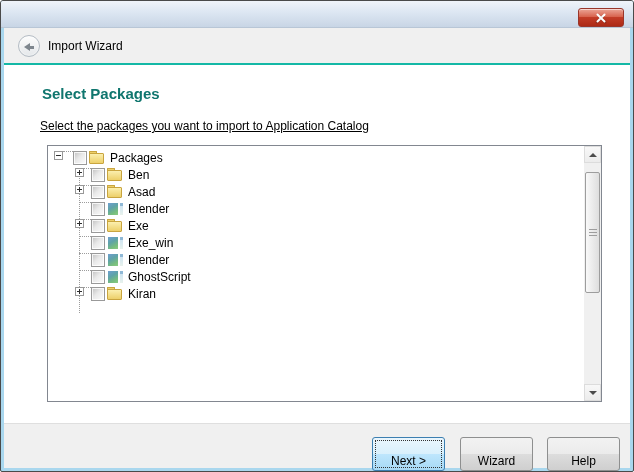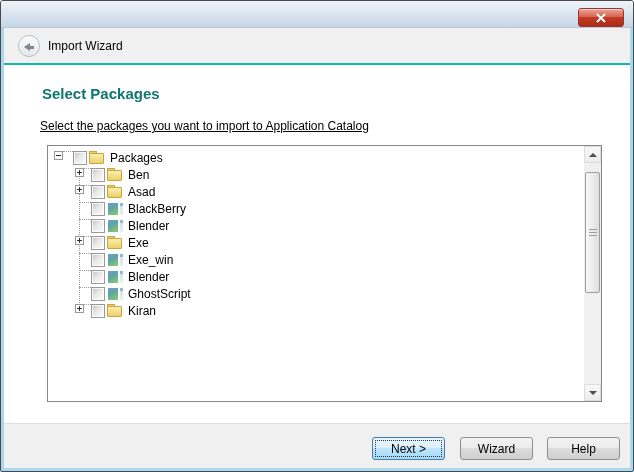--- a/index.html
+++ b/index.html
@@ -83,21 +83,21 @@
   .sb-arrow-up { position:absolute; left:4px; top:6px; width:0; height:0; border-left:4px solid transparent; border-right:4px solid transparent; border-bottom:4px solid #4c4c4c; }
   .sb-arrow-down { position:absolute; left:4px; top:6px; width:0; height:0; border-left:4px solid transparent; border-right:4px solid transparent; border-top:4px solid #4c4c4c; }
   .sb-thumb { position:absolute; left:1px; top:26px; width:15px; height:121px;
     border:1px solid #9d9d9d; border-radius:2px; background:linear-gradient(to right,#f9f9f9,#dedede); }
   .sb-grip { position:absolute; left:3px; top:50%; width:8px; height:8px; transform:translateY(-50%);
     background:repeating-linear-gradient(#9d9d9d 0 1px, transparent 1px 3px); }
   
   .footer { position:absolute; left:0; right:0; top:395px; bottom:0; background:#f0f0f0; border-top:1px solid #dfdfdf; }
   .btn {
     position:absolute; top:13px; height:23px; font-size:12px; color:#000; text-align:center;
-    border:1px solid #8e8f8f; border-radius:3px; padding:4px;
+    border:1px solid #8e8f8f; border-radius:3px; padding:16px;
     background:linear-gradient(#f2f2f2 0%, #ebebeb 50%, #dddddd 50%, #cfcfcf 100%);
     font-family:"Liberation Sans", sans-serif; cursor:pointer;
   }
   .btn.next { left:368px; width:73px; border-color:#3c7fb1;
     background:linear-gradient(#eaf6fd 0%, #d9f0fc 50%, #bee6fd 50%, #a7d9f5 100%);
     outline:1px dotted #333; outline-offset:-4px; }
   .btn.cancel { left:456px; width:73px; }
   .btn.help { left:543px; width:73px; }
 </style>
 </head>
@@ -168,29 +168,20 @@
             </span>
             <span class="tlabel">Asad</span>
           </div>
           <div class="trow child-leaf">
             <span class="hdots" style="width:12px"></span>
             <span class="cb"></span>
             <span class="ico pkg">
               <span class="box"></span>
               <span class="sliver"></span>
             </span>
-            <span class="tlabel">BlackBerry</span>
-          </div>
-          <div class="trow child-leaf">
-            <span class="hdots" style="width:12px"></span>
-            <span class="cb"></span>
-            <span class="ico pkg">
-              <span class="box"></span>
-              <span class="sliver"></span>
-            </span>
             <span class="tlabel">Blender</span>
           </div>
           <div class="trow child-exp">
             <span class="exp">
               <span class="h"></span>
               <span class="v"></span>
             </span>
             <span class="hdots" style="width:7px"></span>
             <span class="cb"></span>
             <span class="ico folder">

